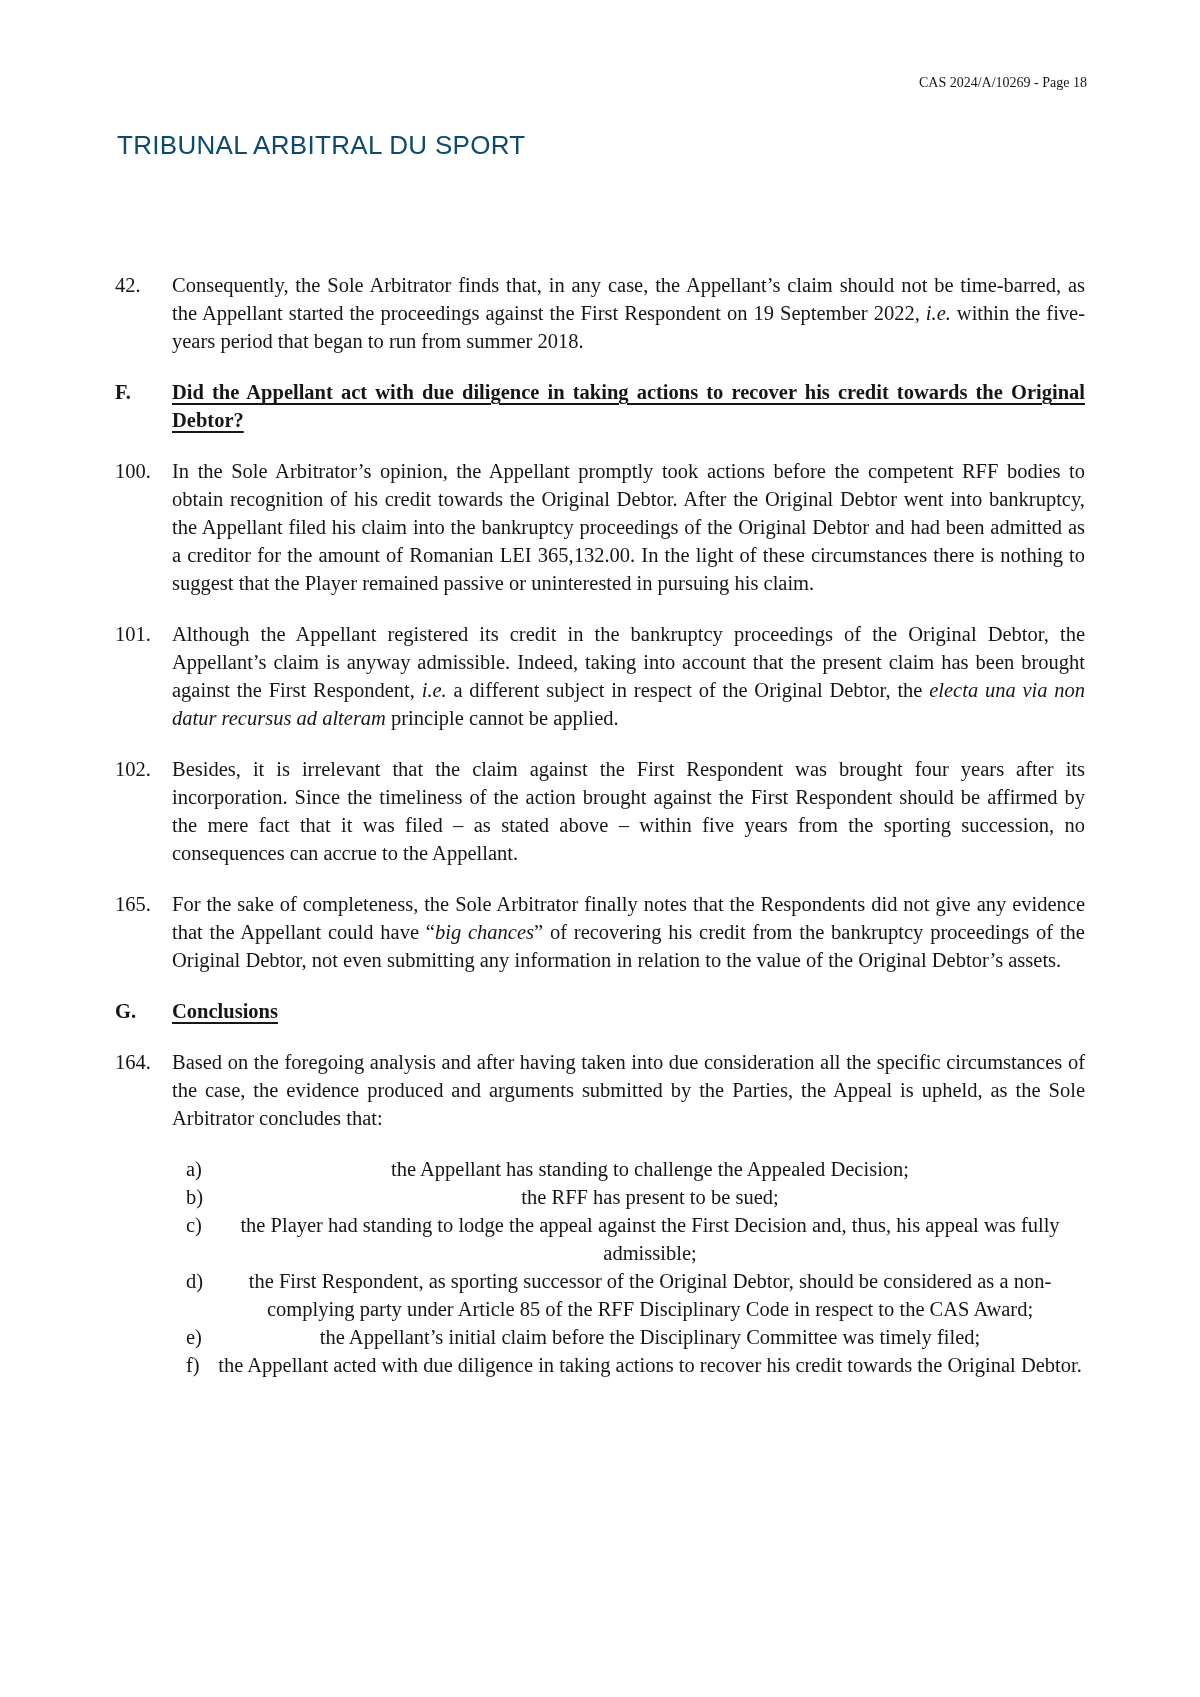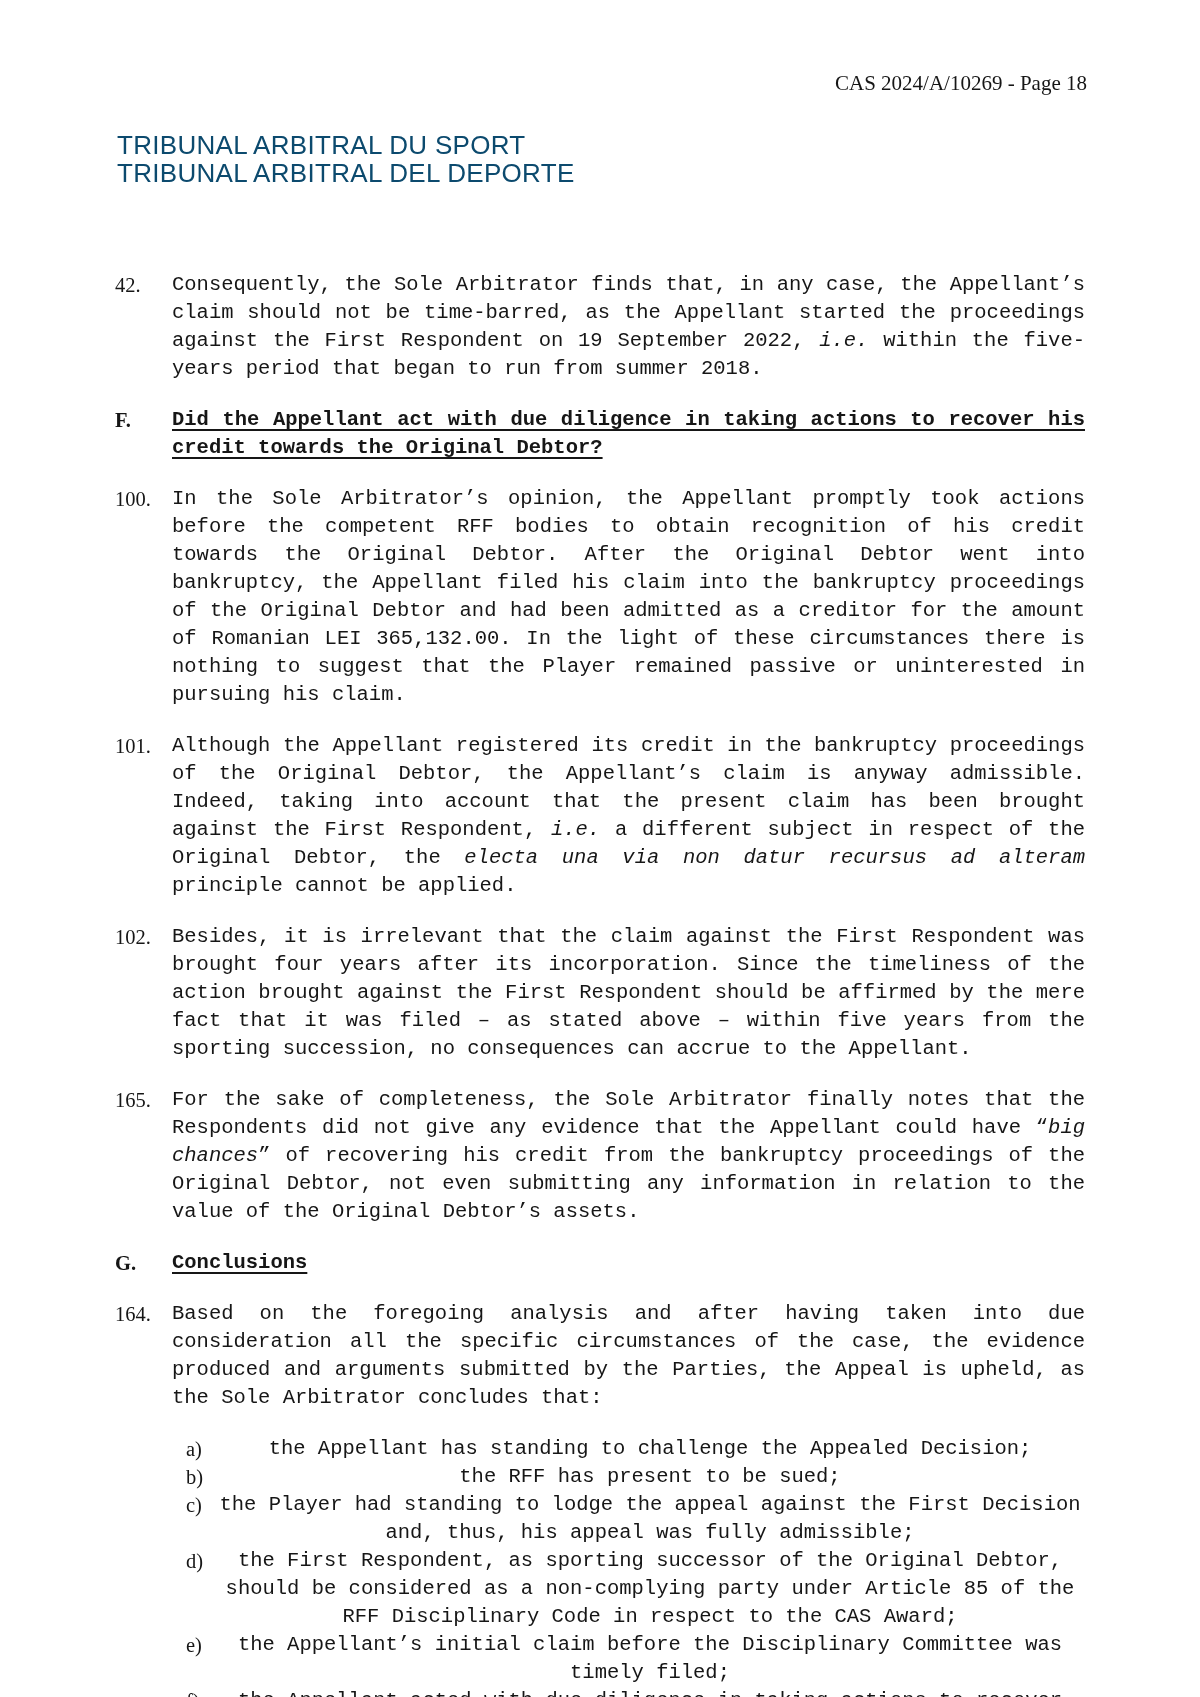--- a/index.html
+++ b/index.html
@@ -15,21 +15,21 @@
     overflow: hidden;
     font-family: "Liberation Serif", serif;
     color: #161616;
   }
   .page-header {
     position: absolute;
     top: 71px;
     left: 115px;
     right: 113px;
     text-align: right;
-    font-size: 21px;
+    font-size: 14px;
     line-height: 24px;
     white-space: nowrap;
   }
   .letterhead {
     position: absolute;
     top: 132px;
     left: 117px;
     font-family: "Liberation Sans", sans-serif;
     font-size: 26px;
     line-height: 27.5px;
@@ -48,21 +48,20 @@
     line-height: 28px;
     margin-bottom: 23px;
   }
   .block .num {
     width: 57px;
     flex: none;
   }
   .block .txt {
     flex: 1;
     text-align: justify;
-    font-family: Liberation Mono, monospace;
   }
   .block.heading .num,
   .block.heading .txt {
     font-weight: bold;
   }
   .block.heading .txt {
     text-decoration: underline;
     text-decoration-thickness: 2px;
     text-underline-offset: 3.5px;
   }
@@ -89,21 +88,20 @@
 </style>
 </head>
 <body>
 
 <div class="page">
 
   <div class="page-header">CAS 2024/A/10269 - Page 18</div>
 
   <div class="letterhead">
     <div>TRIBUNAL ARBITRAL DU SPORT</div>
-    <div>TRIBUNAL ARBITRAL DEL DEPORTE</div>
   </div>
 
   <main class="doc-body">
       <div class="block para">
         <span class="num">42.</span>
         <div class="txt"><span>Consequently, the Sole Arbitrator finds that, in any case, the Appellant’s claim should not be time-barred, as the Appellant started the proceedings against the First Respondent on 19 September 2022, </span><span class="it">i.e.</span><span> within the five-years period that began to run from summer 2018.</span></div>
       </div>
       <div class="block heading">
         <span class="num">F.</span>
         <div class="txt"><span>Did the Appellant act with due diligence in taking actions to recover his credit towards the Original Debtor?</span></div>

